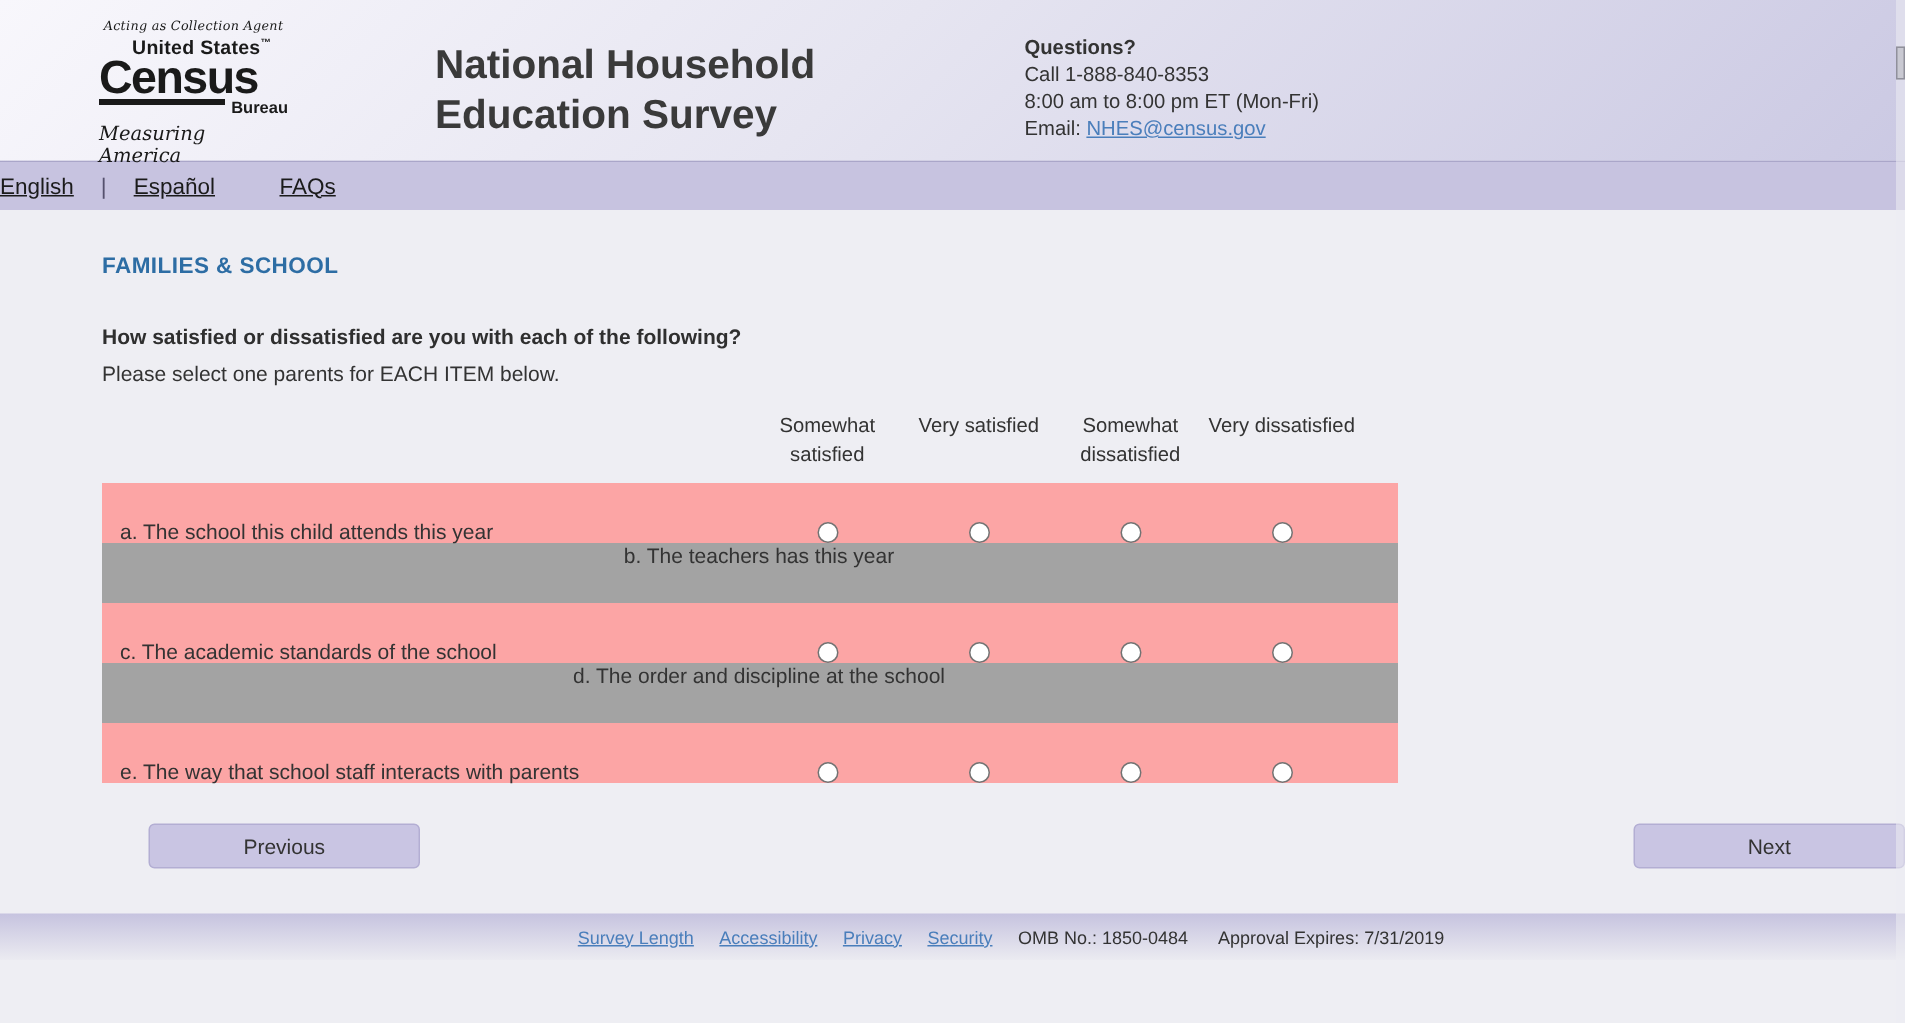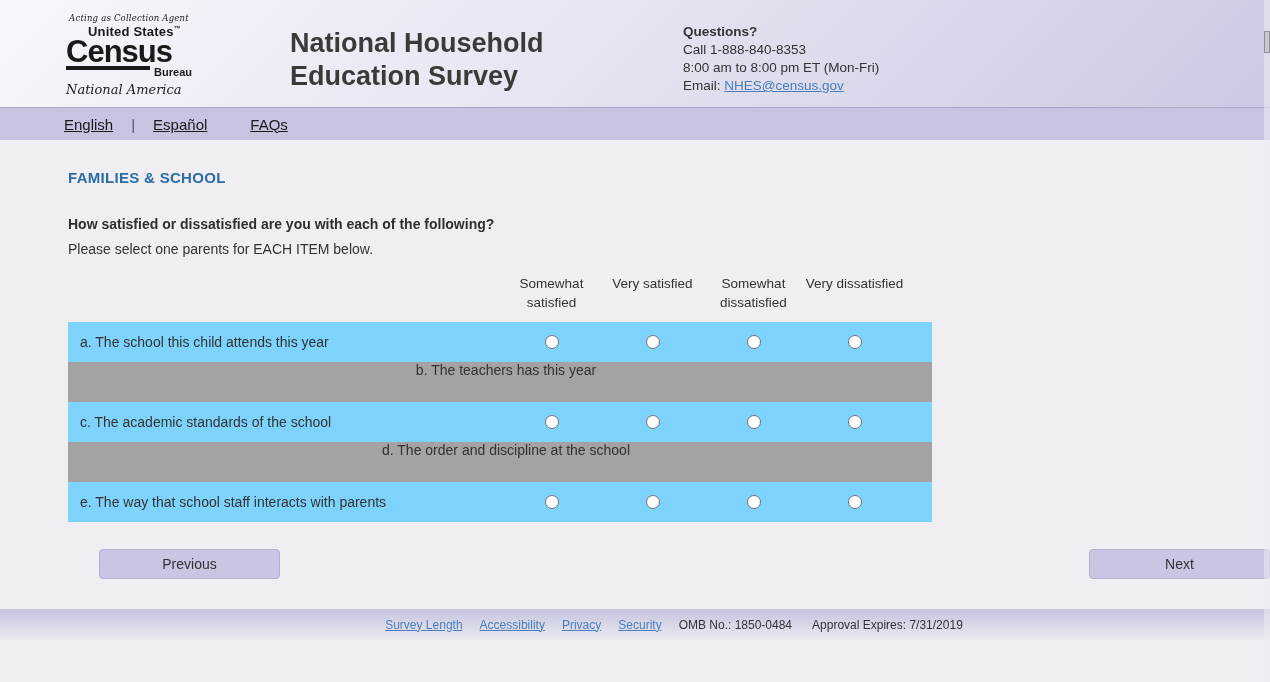--- a/index.html
+++ b/index.html
@@ -49,21 +49,20 @@
   }
   .questions-block .q-head { font-weight: bold; }
   a.link-blue { color: #4a7ebb; text-decoration: underline; cursor: pointer; }
 
   
   .langbar {
     height: 33px;
     background: #c7c3e0;
     border-top: 1px solid #aaa6c9;
     display: flex; align-items: center;
-    padding-left: 64px;
     font-size: 15px;
   }
   .langbar a {
     color: #1b1b1b; text-decoration: underline; cursor: pointer;
   }
   .langbar .sep { margin: 0 18px; color: #55516e; }
   .langbar .faqs { margin-left: 43px; }
 
   
   .main { height: 469px; padding: 0 0 0 68px; overflow: hidden; }
@@ -79,21 +78,21 @@
 
   .matrix { width: 864px; }
   .matrix-header { display: flex; margin-top: 17px; }
   .matrix-header .label-spacer { flex: 0 0 433px; }
   .opt-col {
     flex: 0 0 101px; text-align: center;
     font-size: 13.5px; line-height: 19px; color: #333;
   }
   .matrix-rows { margin-top: 10px; }
   .matrix-row { display: flex; align-items: center; height: 40px; }
-  .matrix-row.odd  { background: #7dd3fc; }
+  .matrix-row.odd  { background: #fca5a5; align-items: flex-end; }
   .matrix-row.even { background: #a3a3a3; flex-direction: column; }
   .matrix-row .item-label {
     flex: 0 0 433px; padding-left: 12px; font-size: 14px; color: #333;
   }
   .radio-cell { flex: 0 0 101px; display: flex; justify-content: center; }
   .radio {
     width: 14px; height: 14px; border-radius: 50%;
     background: #fff; border: 1px solid #737373; cursor: pointer; display: inline-block;
   }
 
@@ -133,21 +132,21 @@
 
 <div class="header">
   <div class="logo">
     <div class="tagline-top">Acting as Collection Agent</div>
     <div class="us-line"><span>United States</span><sup>™</sup></div>
     <div class="census-line">Census</div>
     <div class="bureau-line">
       <span class="bureau-bar"></span>
       <span class="bureau-label">Bureau</span>
     </div>
-    <div class="tagline-bottom">National America</div>
+    <div class="tagline-bottom">Measuring America</div>
   </div>
 
   <div class="survey-title">
     <div>National Household</div>
     <div>Education Survey</div>
   </div>
 
   <div class="questions-block">
     <div class="q-head">Questions?</div>
     <div>Call 1-888-840-8353</div>

